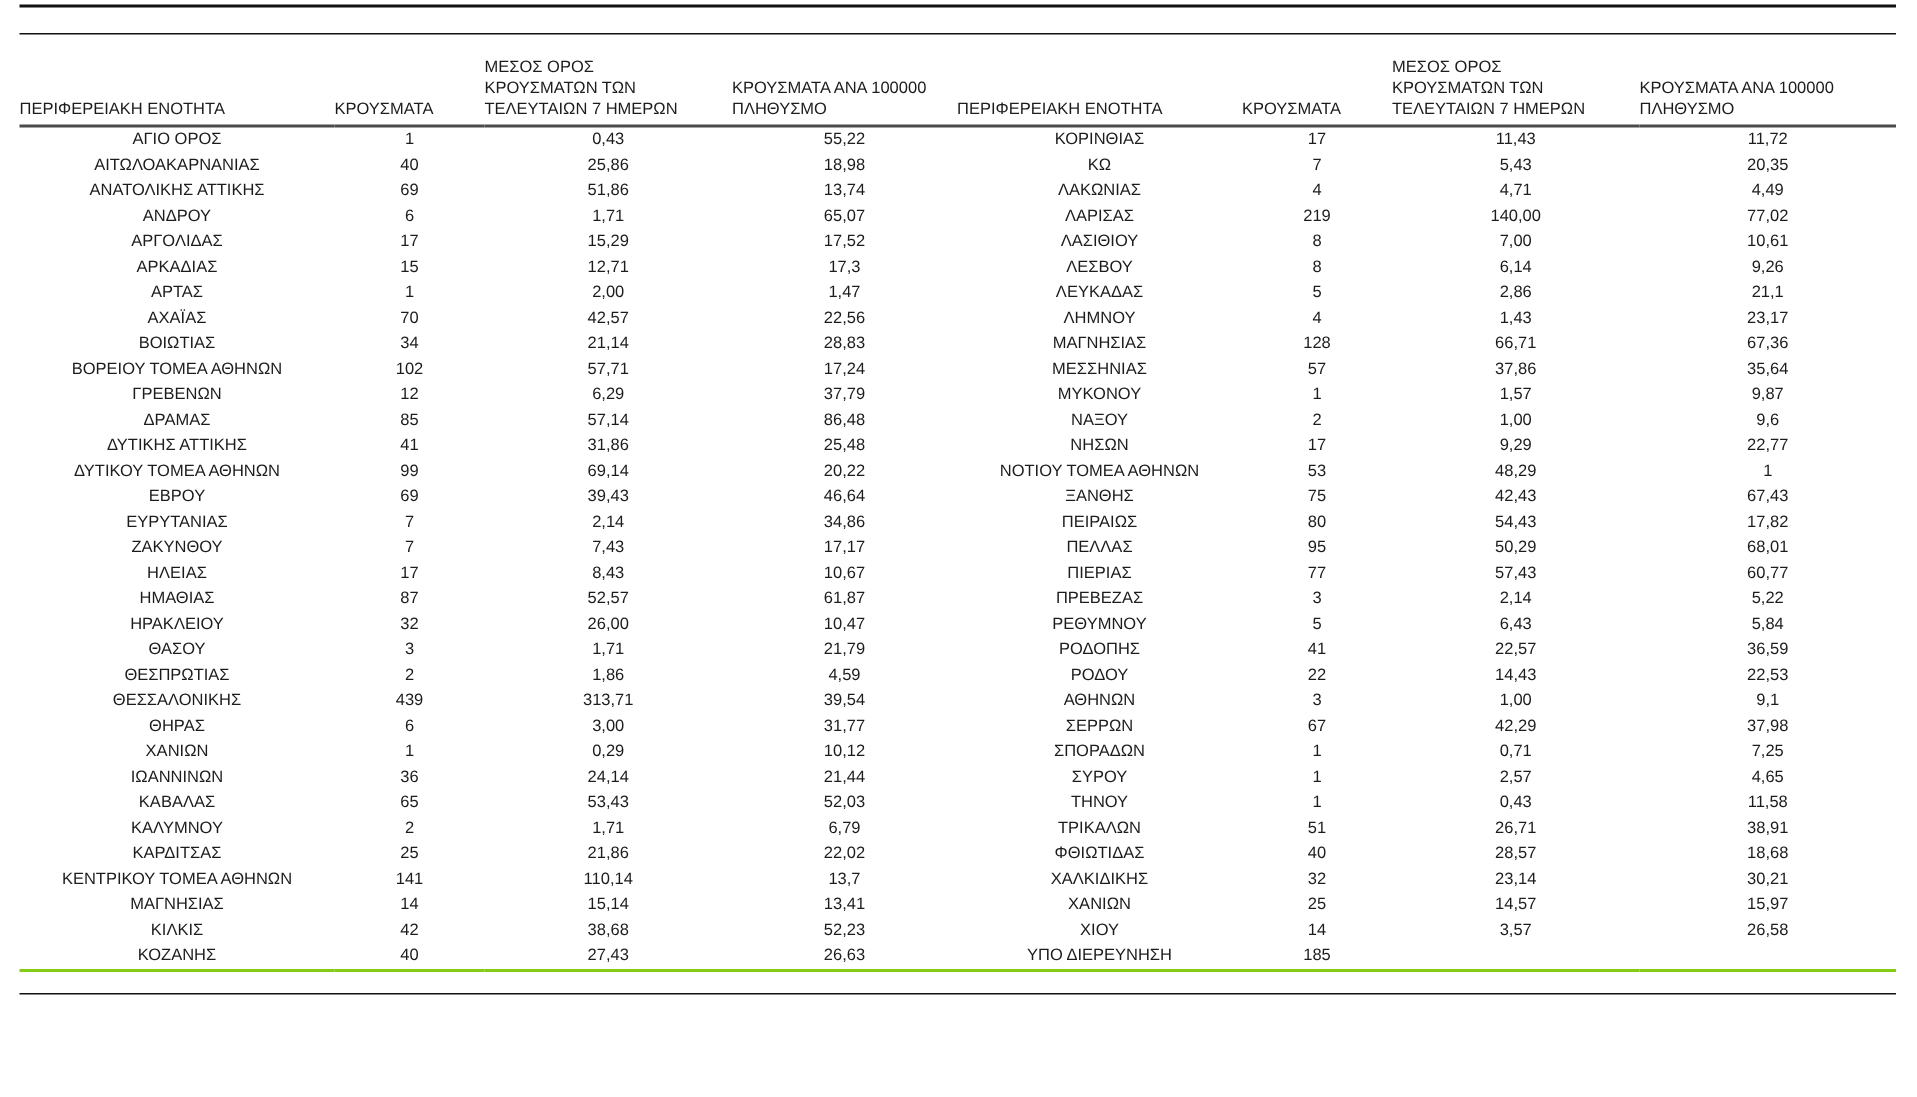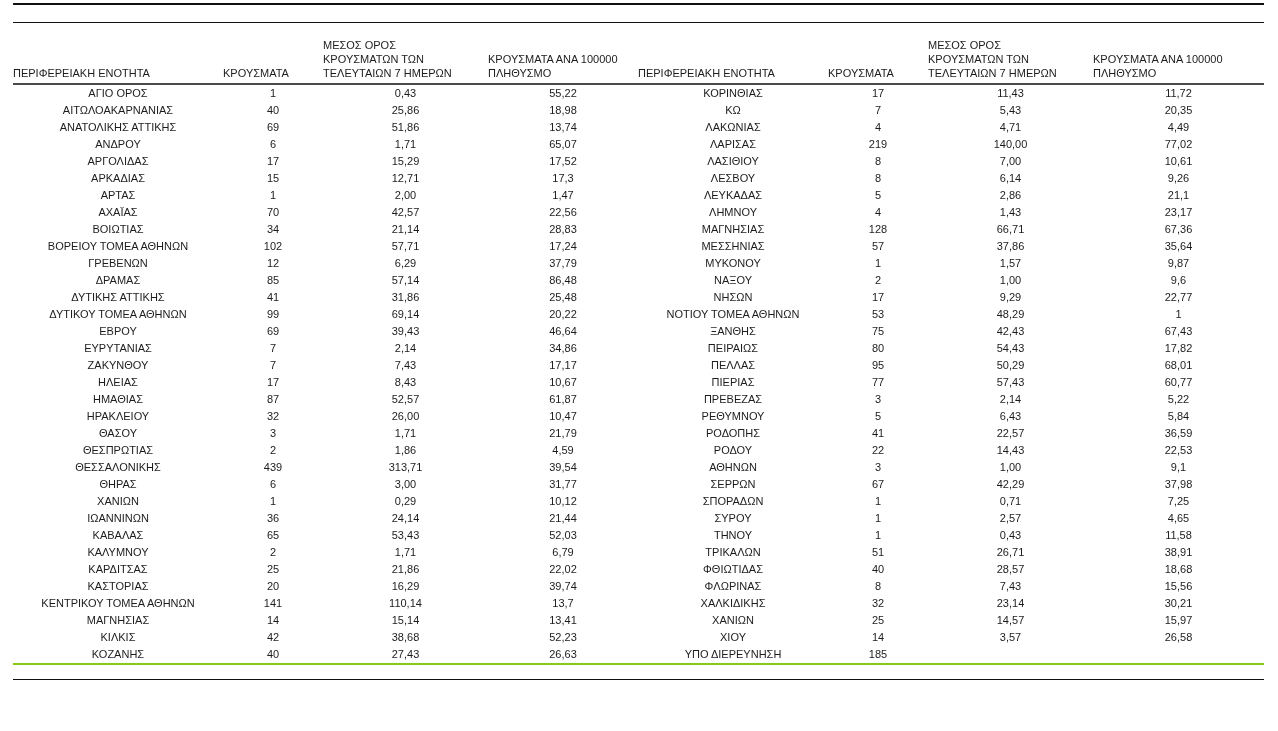--- a/index.html
+++ b/index.html
@@ -397,30 +397,20 @@
             <td>ΚΑΡΔΙΤΣΑΣ</td>
             <td>25</td>
             <td>21,86</td>
             <td>22,02</td>
             <td>ΦΘΙΩΤΙΔΑΣ</td>
             <td>40</td>
             <td>28,57</td>
             <td>18,68</td>
           </tr>
           <tr>
-            <td>ΚΑΣΤΟΡΙΑΣ</td>
-            <td>20</td>
-            <td>16,29</td>
-            <td>39,74</td>
-            <td>ΦΛΩΡΙΝΑΣ</td>
-            <td>8</td>
-            <td>7,43</td>
-            <td>15,56</td>
-          </tr>
-          <tr>
             <td>ΚΕΝΤΡΙΚΟΥ ΤΟΜΕΑ ΑΘΗΝΩΝ</td>
             <td>141</td>
             <td>110,14</td>
             <td>13,7</td>
             <td>ΧΑΛΚΙΔΙΚΗΣ</td>
             <td>32</td>
             <td>23,14</td>
             <td>30,21</td>
           </tr>
           <tr>

